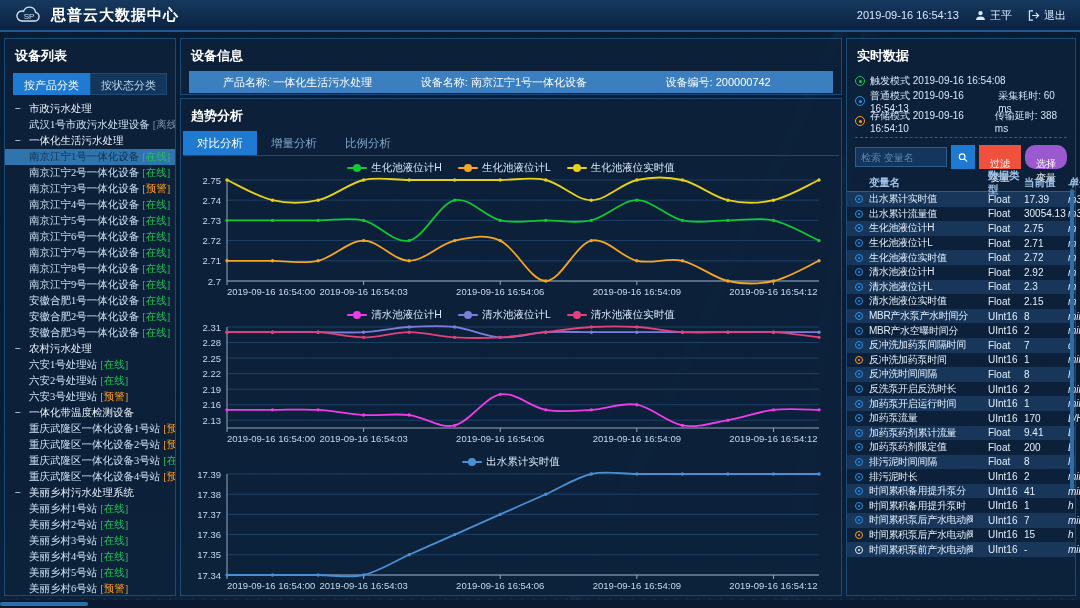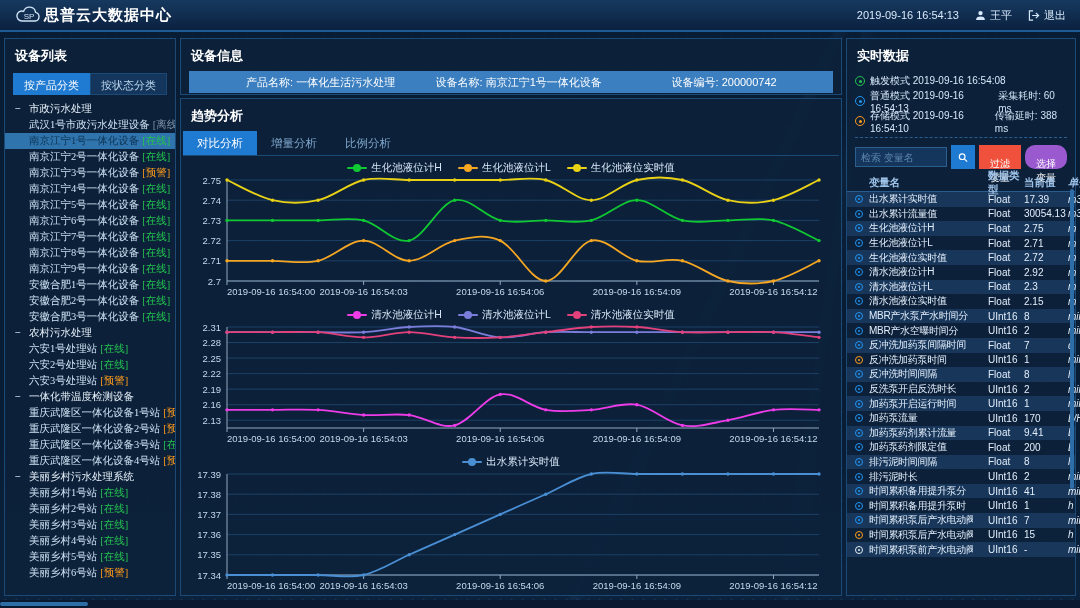--- a/index.html
+++ b/index.html
@@ -9,42 +9,42 @@
     background-image:radial-gradient(rgba(64,130,200,.12) 1px,transparent 1.2px);
     background-size:11px 11px;color:#cfe3f5;}
   .streaks{position:absolute;inset:0;pointer-events:none;background:
     linear-gradient(115deg,transparent 62%,rgba(90,150,210,.07) 62.5%,transparent 63.5%),
     linear-gradient(98deg,transparent 74%,rgba(90,150,210,.05) 74.5%,transparent 76%),
     linear-gradient(0deg,rgba(30,70,120,.15),transparent 35%);}
   
   .topbar{position:absolute;top:0;left:0;right:0;height:32px;
     background:linear-gradient(#16395f,#0b2140);border-bottom:2px solid #1d5a96;
     display:flex;align-items:center;padding:0 14px;z-index:5;}
-  .logo{display:flex;align-items:center;}
+  .logo{display:flex;align-items:center;gap:7px;}
   .app-title{font-size:15px;font-weight:bold;color:#fff;letter-spacing:1px;}
   .topbar-right{margin-left:auto;display:flex;align-items:center;gap:16px;font-size:11px;color:#d7e8fa;}
   .tb-item{display:flex;align-items:center;gap:4px;}
   
   .panel{position:absolute;background:rgba(12,33,58,.88);border:1px solid #1c4a77;}
   .panel-title{font-size:13px;font-weight:bold;color:#fff;padding:8px 10px 6px;}
   
   #left-panel{left:4px;top:38px;width:172px;height:558px;font-family:Liberation Serif, serif;}
   .side-tabs{display:flex;margin:2px 8px 6px;}
   .side-tab{flex:1;text-align:center;font-size:11px;line-height:22px;height:22px;
     background:#14365c;border:1px solid #1c4a77;color:#bcd6ee;cursor:pointer;}
   .side-tab.active{background:#1f7ad2;border-color:#1f7ad2;color:#fff;}
   .tree{font-size:10.5px;}
   .tree-group{height:16px;line-height:16px;color:#e8f2fb;padding-left:10px;white-space:nowrap;cursor:pointer;}
   .collapse{display:inline-block;width:10px;color:#cfe3f5;font-weight:bold;margin-right:4px;}
   .tree-item{height:16px;line-height:16px;padding-left:24px;white-space:nowrap;overflow:hidden;color:#cfe3f5;cursor:pointer;}
   .tree-item.selected{background:#2f74ad;color:#0d3354;}
   .st{margin-left:3px;}
   
   #info-panel{left:180px;top:38px;width:662px;height:57px;}
-  .info-bar{margin:0 8px;height:22px;background:#3b7fc0;display:flex;align-items:center;font-size:11px;color:#fff;padding-left:23px;}
+  .info-bar{margin:0 8px;height:22px;background:#3b7fc0;display:flex;align-items:center;font-size:11px;color:#fff;}
   .info-cell{white-space:nowrap;overflow:hidden;}
   .info-cell:nth-child(1){width:36%;padding-left:34px;}
   .info-cell:nth-child(2){width:38%;}
   .info-cell:nth-child(3){width:26%;}
   #trend-panel{left:180px;top:98px;width:662px;height:498px;}
   .trend-tabs{display:flex;border-bottom:1px solid #1c4a77;margin:0 2px;}
   .trend-tab{font-size:11.5px;padding:0 14px;height:24px;line-height:24px;color:#7ea6cc;cursor:pointer;}
   .trend-tab.active{background:#1f7ad2;color:#fff;}
   .chart-block{margin-top:4px;}
   .legend{display:flex;justify-content:center;gap:16px;height:15px;align-items:center;}
@@ -121,20 +121,21 @@
 
   <aside class="panel" id="left-panel">
     <div class="panel-title">设备列表</div>
     <div class="side-tabs">
       <span class="side-tab active">按产品分类</span>
       <span class="side-tab">按状态分类</span>
     </div>
     <div class="tree" id="device-tree">
         <div class="tree-group"><span class="collapse">−</span><span>市政污水处理</span></div>
         <div class="tree-item"><span>武汉1号市政污水处理设备</span><span class="st" style="color: rgb(126, 147, 168);">[离线]</span></div>
+        <div class="tree-group"><span class="collapse">−</span><span>一体化生活污水处理</span></div>
         <div class="tree-item selected"><span>南京江宁1号一体化设备</span><span class="st" style="color: rgb(35, 195, 79);">[在线]</span></div>
         <div class="tree-item"><span>南京江宁2号一体化设备</span><span class="st" style="color: rgb(35, 195, 79);">[在线]</span></div>
         <div class="tree-item"><span>南京江宁3号一体化设备</span><span class="st" style="color: rgb(255, 156, 27);">[预警]</span></div>
         <div class="tree-item"><span>南京江宁4号一体化设备</span><span class="st" style="color: rgb(35, 195, 79);">[在线]</span></div>
         <div class="tree-item"><span>南京江宁5号一体化设备</span><span class="st" style="color: rgb(35, 195, 79);">[在线]</span></div>
         <div class="tree-item"><span>南京江宁6号一体化设备</span><span class="st" style="color: rgb(35, 195, 79);">[在线]</span></div>
         <div class="tree-item"><span>南京江宁7号一体化设备</span><span class="st" style="color: rgb(35, 195, 79);">[在线]</span></div>
         <div class="tree-item"><span>南京江宁8号一体化设备</span><span class="st" style="color: rgb(35, 195, 79);">[在线]</span></div>
         <div class="tree-item"><span>南京江宁9号一体化设备</span><span class="st" style="color: rgb(35, 195, 79);">[在线]</span></div>
         <div class="tree-item"><span>安徽合肥1号一体化设备</span><span class="st" style="color: rgb(35, 195, 79);">[在线]</span></div>

